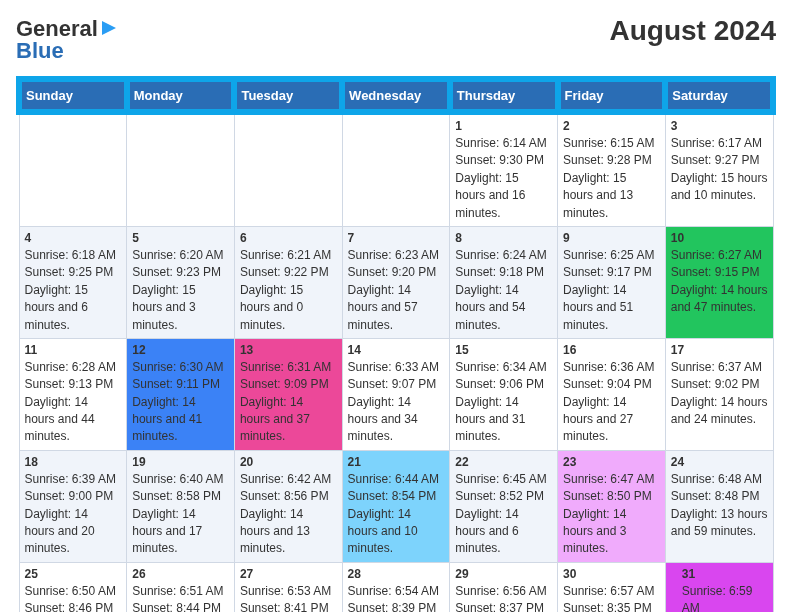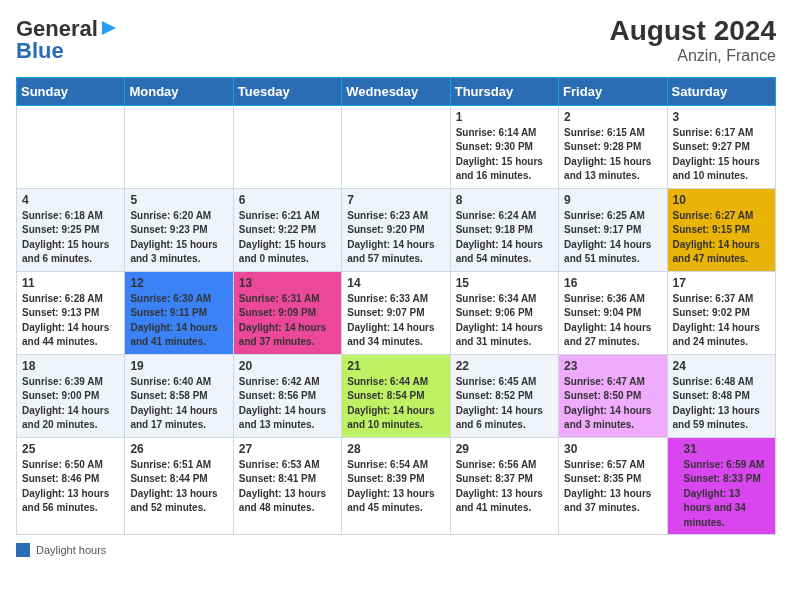--- a/index.html
+++ b/index.html
@@ -44,45 +44,44 @@
       border-collapse: collapse;
       table-layout: fixed;
     }
     th {
       background-color: #2a6db5;
       color: #fff;
       font-size: 13px;
       font-weight: bold;
       padding: 6px 4px;
       text-align: left;
-      border: 1px solid #0ea5e9;
+      border: 6px solid #0ea5e9;
     }
     td {
       border: 1px solid #d0d8e4;
       vertical-align: top;
       padding: 4px 5px;
       font-size: 10.5px;
       color: #333;
       height: 82px;
       background: #fff;
     }
     tr:nth-child(even) td { background: #f4f7fc; }
     tr:nth-child(odd) td { background: #ffffff; }
     .day-num {
       font-size: 12px;
       font-weight: bold;
       color: #333;
       display: block;
       margin-bottom: 2px;
     }
     .day-info {
-      font-size: 10px;
+      font-size: 12px;
       color: #333;
       line-height: 1.45;
-      font-weight: bold;
     }
     .empty-cell {
       background: #fff !important;
     }
     .legend {
       margin-top: 8px;
       display: flex;
       align-items: center;
       font-size: 11px;
       color: #555;
@@ -103,21 +102,20 @@
     <div class="logo-line">
       <span style="font-size:22px;font-weight:bold;color:#333;">General</span>
       <svg width="18" height="18" viewBox="0 0 18 18" style="margin-left:2px;margin-bottom:2px;">
         <polygon points="2,2 16,9 2,16" fill="#2a9df4"></polygon>
       </svg>
     </div>
     <span style="font-size:22px;font-weight:bold;color:#2a6db5;margin-top:-4px;">Blue</span>
   </div>
   <div class="title-area">
     <div class="month-title">August 2024</div>
-    <div class="location">Anzin, France</div>
   </div>
 </div>
 
 <table>
   <thead>
     <tr>
 
     <th>Sunday</th>
         <th>Monday</th>
         <th>Tuesday</th>
@@ -164,21 +162,21 @@
           <div class="day-info">Sunrise: 6:23 AM<br>Sunset: 9:20 PM<br>Daylight: 14 hours and 57 minutes.</div>
         </td>
         <td style="background: rgb(240, 244, 250);">
           <span class="day-num">8</span>
           <div class="day-info">Sunrise: 6:24 AM<br>Sunset: 9:18 PM<br>Daylight: 14 hours and 54 minutes.</div>
         </td>
         <td style="background: rgb(240, 244, 250);">
           <span class="day-num">9</span>
           <div class="day-info">Sunrise: 6:25 AM<br>Sunset: 9:17 PM<br>Daylight: 14 hours and 51 minutes.</div>
         </td>
-        <td style="background: #eab308;">
+        <td style="background: #22c55e;">
           <span class="day-num">10</span>
           <div class="day-info">Sunrise: 6:27 AM<br>Sunset: 9:15 PM<br>Daylight: 14 hours and 47 minutes.</div>
         </td>
       </tr>
       <tr>
         <td style="background: rgb(255, 255, 255);">
           <span class="day-num">11</span>
           <div class="day-info">Sunrise: 6:28 AM<br>Sunset: 9:13 PM<br>Daylight: 14 hours and 44 minutes.</div>
         </td>
         <td style="background: #3b82f6;">
@@ -212,21 +210,21 @@
           <div class="day-info">Sunrise: 6:39 AM<br>Sunset: 9:00 PM<br>Daylight: 14 hours and 20 minutes.</div>
         </td>
         <td style="background: rgb(240, 244, 250);">
           <span class="day-num">19</span>
           <div class="day-info">Sunrise: 6:40 AM<br>Sunset: 8:58 PM<br>Daylight: 14 hours and 17 minutes.</div>
         </td>
         <td style="background: rgb(240, 244, 250);">
           <span class="day-num">20</span>
           <div class="day-info">Sunrise: 6:42 AM<br>Sunset: 8:56 PM<br>Daylight: 14 hours and 13 minutes.</div>
         </td>
-        <td style="background: #bef264;">
+        <td style="background: #7dd3fc;">
           <span class="day-num">21</span>
           <div class="day-info">Sunrise: 6:44 AM<br>Sunset: 8:54 PM<br>Daylight: 14 hours and 10 minutes.</div>
         </td>
         <td style="background: rgb(240, 244, 250);">
           <span class="day-num">22</span>
           <div class="day-info">Sunrise: 6:45 AM<br>Sunset: 8:52 PM<br>Daylight: 14 hours and 6 minutes.</div>
         </td>
         <td style="background: #f0abfc;">
           <span class="day-num">23</span>
           <div class="day-info">Sunrise: 6:47 AM<br>Sunset: 8:50 PM<br>Daylight: 14 hours and 3 minutes.</div>

